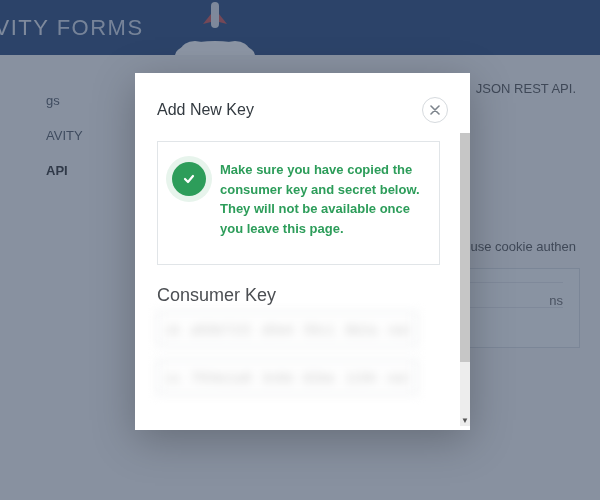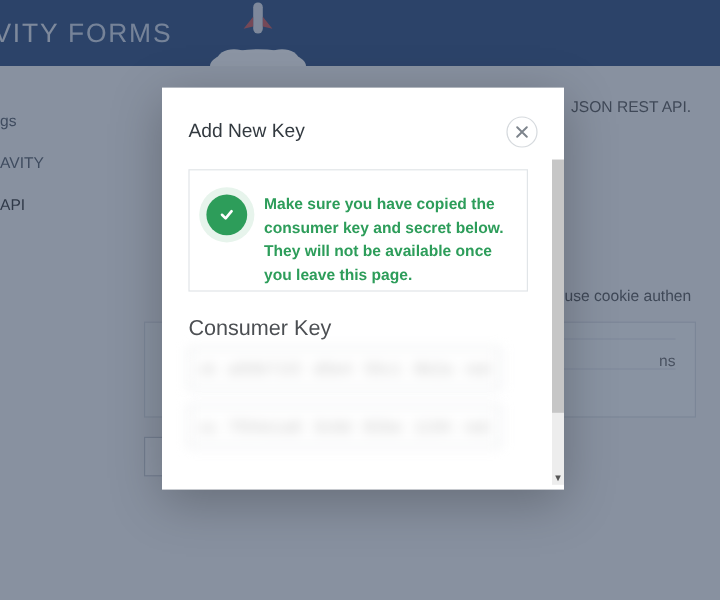--- a/index.html
+++ b/index.html
@@ -1,39 +1,39 @@
 <!DOCTYPE html>
 <html><head>
 <meta charset="utf-8">
 <style>
 * { box-sizing: border-box; margin: 0; padding: 0; }
 body { font-family: -apple-system, BlinkMacSystemFont, "Segoe UI", Helvetica, Arial, sans-serif; width: 600px; height: 500px; overflow: hidden; background: #f5f6f7; position: relative; }
 .header-bar { height: 55px; background: #2a4b7c; display: flex; align-items: center; padding-left: 0; color: #fff; position: relative; }
 .brand { font-size: 22px; letter-spacing: 1.5px; color: #e0e5ee; font-weight: 300; margin-left: -20px;}
 .brand-bold { font-weight: 300; color: #cfd8e6; text-align: right;}
 .rocket { position: absolute; left: 170px; top: 0; width: 90px; height: 55px; }
-.page-wrap { display: flex; height: 445px; position: relative;}
+.page-wrap { display: flex; height: 445px; position: relative; padding-left: 46px;}
 .sidebar { width: 100px; padding: 28px 0 0 0; background: #f5f6f7; }
 .sidebar-item { font-size: 13px; color: #555c66; padding: 10px 0 10px 0; cursor: pointer; white-space: nowrap; overflow: hidden; text-align: left; }
-.sidebar-item.active { font-weight: 400; color: #333; }
+.sidebar-item.active { font-weight: 700; color: #333; }
 .main { flex: 1; padding: 24px 20px 0 20px; font-size: 13px; color: #444; position: relative;}
 .main-desc { margin-bottom: 18px; color: #555; line-height: 1.5; text-align: right; padding-right: 4px;}
 .main-note { margin: 140px 0 14px 0; color: #555; text-align: right; padding-right: 4px;}
 .keys-box { border: 1px solid #d9dde2; background: #f9fafb; padding: 14px 16px; color: #6b6b6b; margin-bottom: 16px;}
 .keys-row { border-top: 1px solid #e2e5e9; padding: 10px 0 0 0; margin-top: -1px;}
 .add-key-btn { display: inline-block; border: 1px solid #c7ccd2; background: #fff; color: #5a5f66; font-size: 13px; padding: 8px 16px; cursor: pointer; }
 .overlay { position: absolute; inset: 0; background: rgba(46,62,90,0.55); z-index: 10;}
 .modal { position: absolute; left: 135px; top: 73px; width: 335px; background: #fff; z-index: 20; box-shadow: 0 10px 40px rgba(0,0,0,0.25); padding: 24px 22px 22px 22px;}
 .modal-scroll { position:absolute; right:0; top:60px; bottom:4px; width:10px; background:#ededed; }
 .modal-scroll-thumb { position:absolute; top:0; left:0; right:0; height:78%; background:#c6c6c6;}
 .modal-scroll-down { position:absolute; bottom:0; left:0; right:0; height:12px; display:flex; align-items:center; justify-content:center; color:#555; font-size:8px;}
 .modal-head { display: flex; justify-content: space-between; align-items: center; margin-bottom: 18px;}
 .modal-title { font-size: 16px; color: #333a40; font-weight: 400;}
 .close-btn { width: 26px; height: 26px; border: 1px solid #d6dade; border-radius: 50%; background: #fff; display: flex; align-items: center; justify-content: center; cursor: pointer; color: #8a9099; font-size: 13px;}
-.notice { border: 1px solid #e1e5e8; background: #fff; padding: 18px 16px 4px 14px; display: flex; gap: 14px; margin-bottom: 20px; margin-right:8px;}
+.notice { border: 1px solid #e1e5e8; background: #fff; padding: 18px 16px 26px 14px; display: flex; gap: 14px; margin-bottom: 20px; margin-right:8px;}
 .check-badge { width: 34px; height: 34px; min-width:34px; border-radius: 50%; background: #2d9d5a; display: flex; align-items: center; justify-content: center; box-shadow: 0 0 0 6px #e7f4ec; margin-top: 2px;}
 .notice-text { font-size: 13px; color: #2d9d5a; font-weight: 600; line-height: 1.5;}
 .field-label { font-size: 18px; color: #4c4f53; margin-bottom: 6px; display:block;}
 .field-input { width: 260px; border: 1px solid #cfd4d9; height: 34px; padding: 0 8px; font-size: 13px; margin-bottom: 14px; color:#888; background:#fff;}
 .blur-content { filter: blur(5px); color:#bdbdbd; letter-spacing:1px;}
 </style>
 </head>
 <body>
 
 <div class="header-bar">

